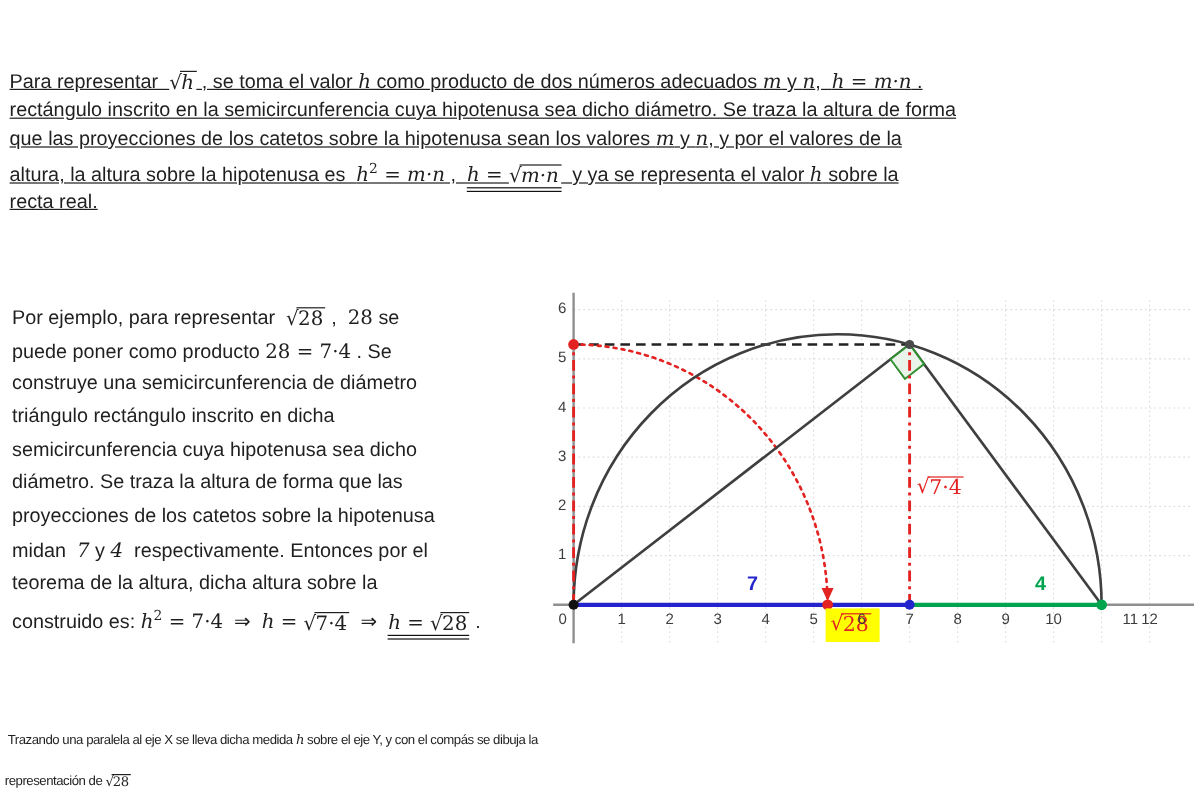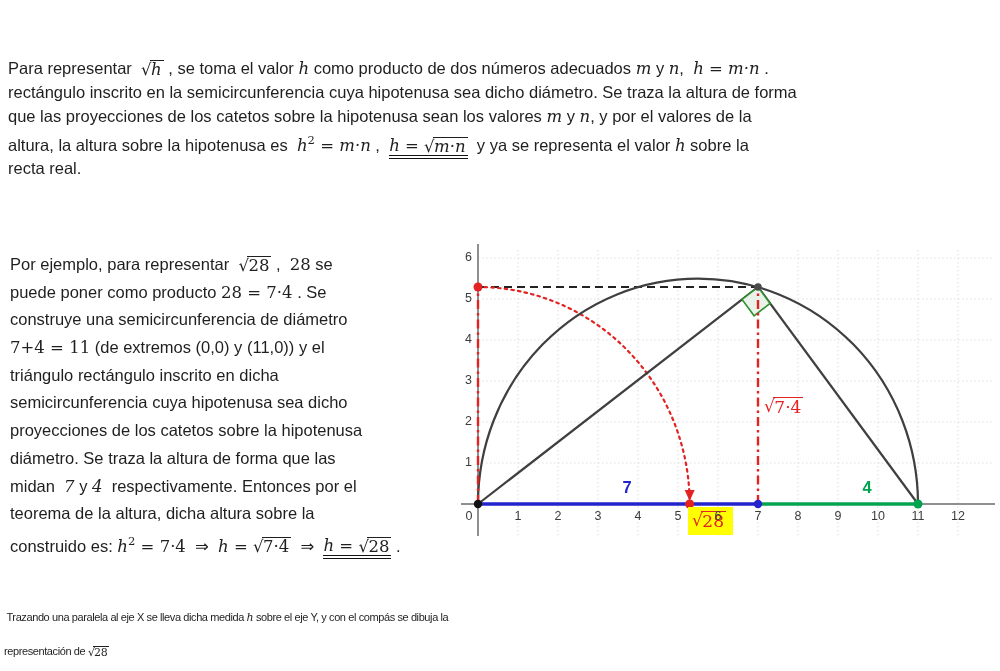--- a/index.html
+++ b/index.html
@@ -7,21 +7,21 @@
        font-family:"Liberation Sans",sans-serif;color:#1f1f1f;}
   .page{position:absolute;inset:0;}
   
   .title{position:absolute;left:18px;top:12px;font-size:17.5px;color:#1a1a1a;}
   .t-num{margin-right:9px;}
   .t-text{font-style:italic;border-bottom:1.6px solid #1a1a1a;padding-bottom:2px;white-space:pre-wrap;}
   
   .para{position:absolute;}
   .para .ln{white-space:nowrap;}
   .para .ln span{white-space:pre;}
-  .para1{left:8px;top:56px;font-size:16.5px;}
+  .para1{left:8px;top:56px;font-size:16.5px;text-decoration:underline;}
   .para1 .ln{height:24px;line-height:24px;}
   .para1 .ln:nth-child(5){height:46px;line-height:32px;}
   .leftcol{left:10px;top:251px;font-size:16.5px;}
   .leftcol .ln{height:27.7px;line-height:27.7px;}
   .bottom{left:4px;top:600px;font-size:11px;letter-spacing:-0.4px;}
   .bottom .ln{height:34px;line-height:34px;}
   
   .mi{font-family:"DejaVu Serif",serif;font-style:italic;}
   .mu{font-family:"DejaVu Serif",serif;}
   .mb{font-family:"DejaVu Serif",serif;font-style:italic;font-weight:bold;}
@@ -55,25 +55,24 @@
       <div class="ln"><span class="p">rectángulo inscrito en la semicircunferencia cuya hipotenusa sea dicho diámetro. Se traza la altura de forma</span></div>
       <div class="ln"><span class="p">que las proyecciones de los catetos sobre la hipotenusa sean los valores </span><span class="mi">m</span><span class="p"> y </span><span class="mi">n</span><span class="p">, y por el valores de la</span></div>
       <div class="ln"><span class="p">altura, la altura sobre la hipotenusa es  </span><span class="mi">h</span><sup class="msup">2</sup><span class="mi"> = m·n</span><span class="p"> ,  </span><span class="u2"><span class="mi">h = </span><span class="sq"><span class="rs">√</span><span class="rad it">m·n</span></span></span><span class="p">  y ya se representa el valor </span><span class="mi">h</span><span class="p"> sobre la</span></div>
       <div class="ln"><span class="p">recta real.</span></div>
     </div>
 
   <div class="para leftcol">
       <div class="ln"><span class="p">Por ejemplo, para representar  </span><span class="sq"><span class="rs">√</span><span class="rad">28</span></span><span class="p"> ,  </span><span class="mu">28</span><span class="p"> se</span></div>
       <div class="ln"><span class="p">puede poner como producto </span><span class="mu">28 = 7·4</span><span class="p"> . Se</span></div>
       <div class="ln"><span class="p">construye una semicircunferencia de diámetro</span></div>
-      <div class="ln"><span class="mu">7+4 = 11</span><span class="p"> (de extremos (0,0) y (11,0)) y el</span></div>
       <div class="ln"><span class="p">triángulo rectángulo inscrito en dicha</span></div>
       <div class="ln"><span class="p">semicircunferencia cuya hipotenusa sea dicho</span></div>
+      <div class="ln"><span class="p">diámetro. Se traza la altura de forma que las</span></div>
       <div class="ln"><span class="p">proyecciones de los catetos sobre la hipotenusa</span></div>
-      <div class="ln"><span class="p">diámetro. Se traza la altura de forma que las</span></div>
       <div class="ln"><span class="p">midan  </span><span class="mi">7</span><span class="p"> y </span><span class="mi">4</span><span class="p">  respectivamente. Entonces por el</span></div>
       <div class="ln"><span class="p">teorema de la altura, dicha altura sobre la</span></div>
       <div class="ln"><span class="p">construido es: </span><span class="mi">h</span><sup class="msup">2</sup><span class="mu"> = 7·4</span><span class="p">  ⇒  </span><span class="mi">h = </span><span class="sq"><span class="rs">√</span><span class="rad">7·4</span></span><span class="p">  ⇒  </span><span class="u2"><span class="mi">h = </span><span class="sq"><span class="rs">√</span><span class="rad">28</span></span></span><span class="p"> .</span></div>
     </div>
 
   <div class="figure">
     <svg class="fig-svg" width="545" height="331" viewBox="0 0 545 331">
         <line x1="63" y1="10" x2="63" y2="298" stroke="#dedede" stroke-width="1" stroke-dasharray="1.5 2.5"></line>
         <line x1="103" y1="10" x2="103" y2="298" stroke="#dedede" stroke-width="1" stroke-dasharray="1.5 2.5"></line>
         <line x1="143" y1="10" x2="143" y2="298" stroke="#dedede" stroke-width="1" stroke-dasharray="1.5 2.5"></line>
@@ -130,21 +129,21 @@
       <div class="xt" style="left: 51px; color: rgb(60, 60, 60);">1</div>
       <div class="xt" style="left: 91px; color: rgb(60, 60, 60);">2</div>
       <div class="xt" style="left: 131px; color: rgb(60, 60, 60);">3</div>
       <div class="xt" style="left: 171px; color: rgb(60, 60, 60);">4</div>
       <div class="xt" style="left: 211px; color: rgb(60, 60, 60);">5</div>
       <div class="xt" style="left: 251px; color: rgb(60, 60, 60);">6</div>
       <div class="xt" style="left: 291px; color: rgb(60, 60, 60);">7</div>
       <div class="xt" style="left: 331px; color: rgb(60, 60, 60);">8</div>
       <div class="xt" style="left: 371px; color: rgb(60, 60, 60);">9</div>
       <div class="xt" style="left: 411px; color: rgb(60, 60, 60);">10</div>
-      <div class="xt" style="left: 451px; color: rgb(60, 60, 60);">11</div>
+      <div class="xt" style="left: 475px; color: rgb(60, 60, 60);">11</div>
       <div class="xt" style="left: 491px; color: rgb(60, 60, 60);">12</div>
       <div class="yt" style="top: 215px; color: rgb(60, 60, 60);">1</div>
       <div class="yt" style="top: 174px; color: rgb(60, 60, 60);">2</div>
       <div class="yt" style="top: 133px; color: rgb(60, 60, 60);">3</div>
       <div class="yt" style="top: 92px; color: rgb(60, 60, 60);">4</div>
       <div class="yt" style="top: 51px; color: rgb(60, 60, 60);">5</div>
       <div class="yt" style="top: 10px; color: rgb(60, 60, 60);">6</div>
     </div>
 
   <div class="para bottom">

